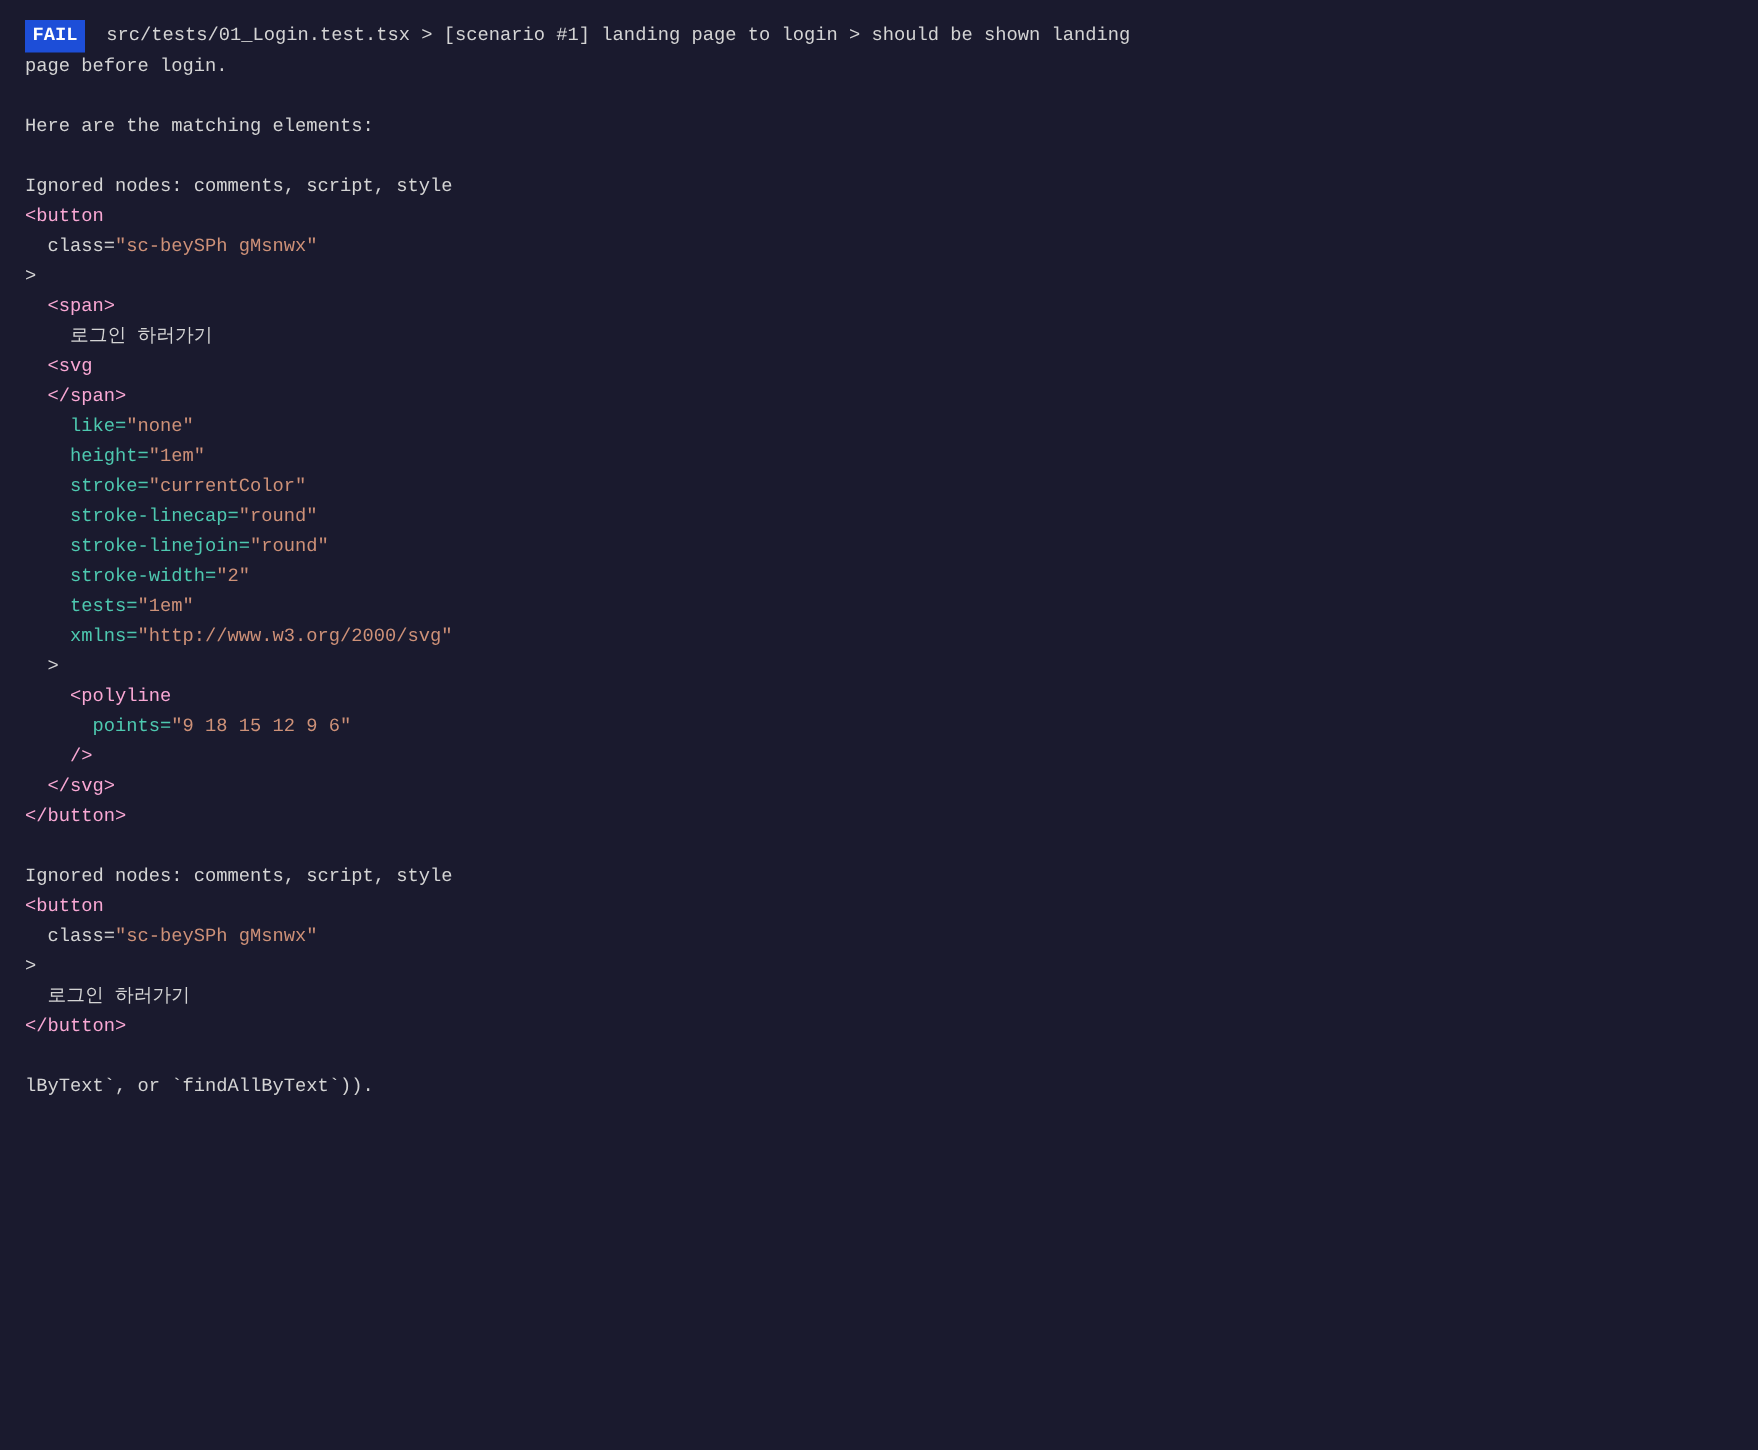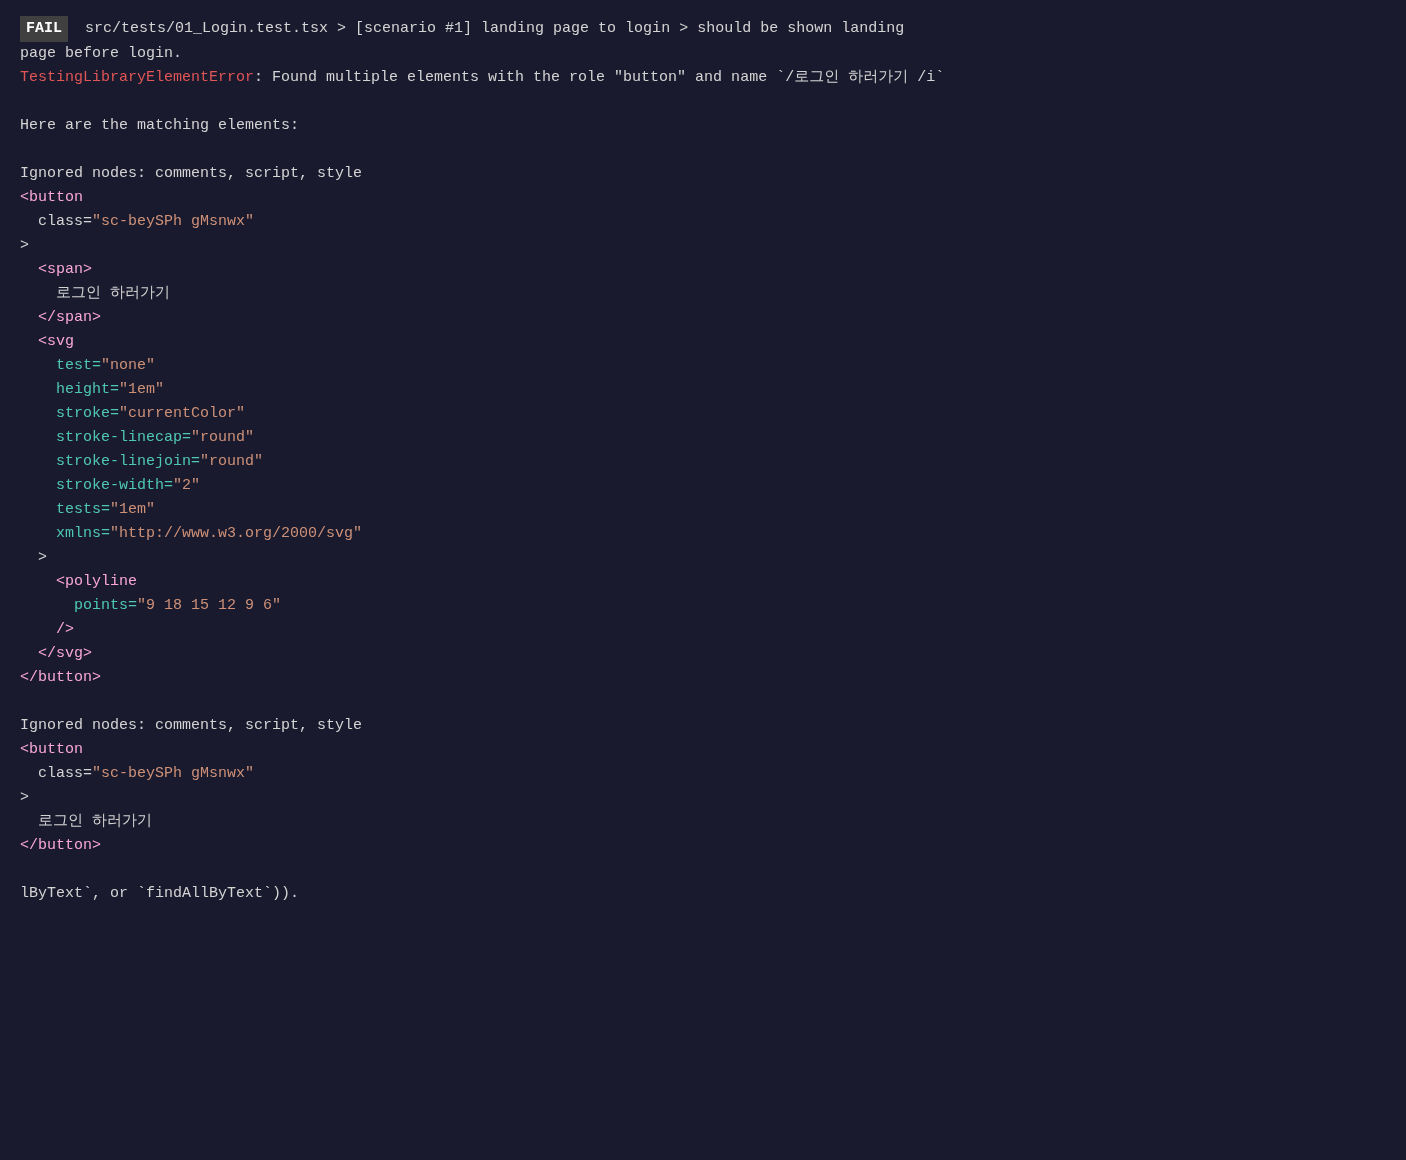--- a/index.html
+++ b/index.html
@@ -26,21 +26,21 @@
 
     .line {
       display: flex;
       flex-wrap: wrap;
       align-items: baseline;
       white-space: pre-wrap;
       word-break: break-all;
     }
 
     .fail-badge {
-      background-color: #404040;
+      background-color: #1d4ed8;
       color: #ffffff;
       font-weight: bold;
       padding: 1px 6px;
       font-size: 15px;
       margin-right: 8px;
       display: inline-block;
       flex-shrink: 0;
     }
 
     .white-text {
@@ -74,24 +74,20 @@
 
   <div class="line">
     <span class="fail-badge">FAIL</span>
     <span class="white-text"> src/tests/01_Login.test.tsx &gt; [scenario #1] landing page to login &gt; should be shown landing</span>
   </div>
 
   <div class="line">
     <span class="white-text">page before login.</span>
   </div>
 
-  <div class="line">
-    <span class="red-text">TestingLibraryElementError</span>
-    <span class="white-text">: Found multiple elements with the role "button" and name `/로그인 하러가기 /i`</span>
-  </div>
 
   <div class="blank-line"></div>
 
   <div class="line">
     <span class="white-text">Here are the matching elements:</span>
   </div>
 
   <div class="blank-line"></div>
 
   <div class="line">
@@ -112,29 +108,29 @@
 
   <div class="line">
     <span class="blue-text">  &lt;span&gt;</span>
   </div>
 
   <div class="line">
     <span class="white-text">    로그인 하러가기</span>
   </div>
 
   <div class="line">
+    <span class="blue-text">  &lt;svg</span>
+  </div>
+
+  <div class="line">
     <span class="blue-text">  &lt;/span&gt;</span>
   </div>
 
   <div class="line">
-    <span class="blue-text">  &lt;svg</span>
-  </div>
-
-  <div class="line">
-    <span class="cyan-text">    test=</span><span class="orange-text">"none"</span>
+    <span class="cyan-text">    like=</span><span class="orange-text">"none"</span>
   </div>
 
   <div class="line">
     <span class="cyan-text">    height=</span><span class="orange-text">"1em"</span>
   </div>
 
   <div class="line">
     <span class="cyan-text">    stroke=</span><span class="orange-text">"currentColor"</span>
   </div>
 

